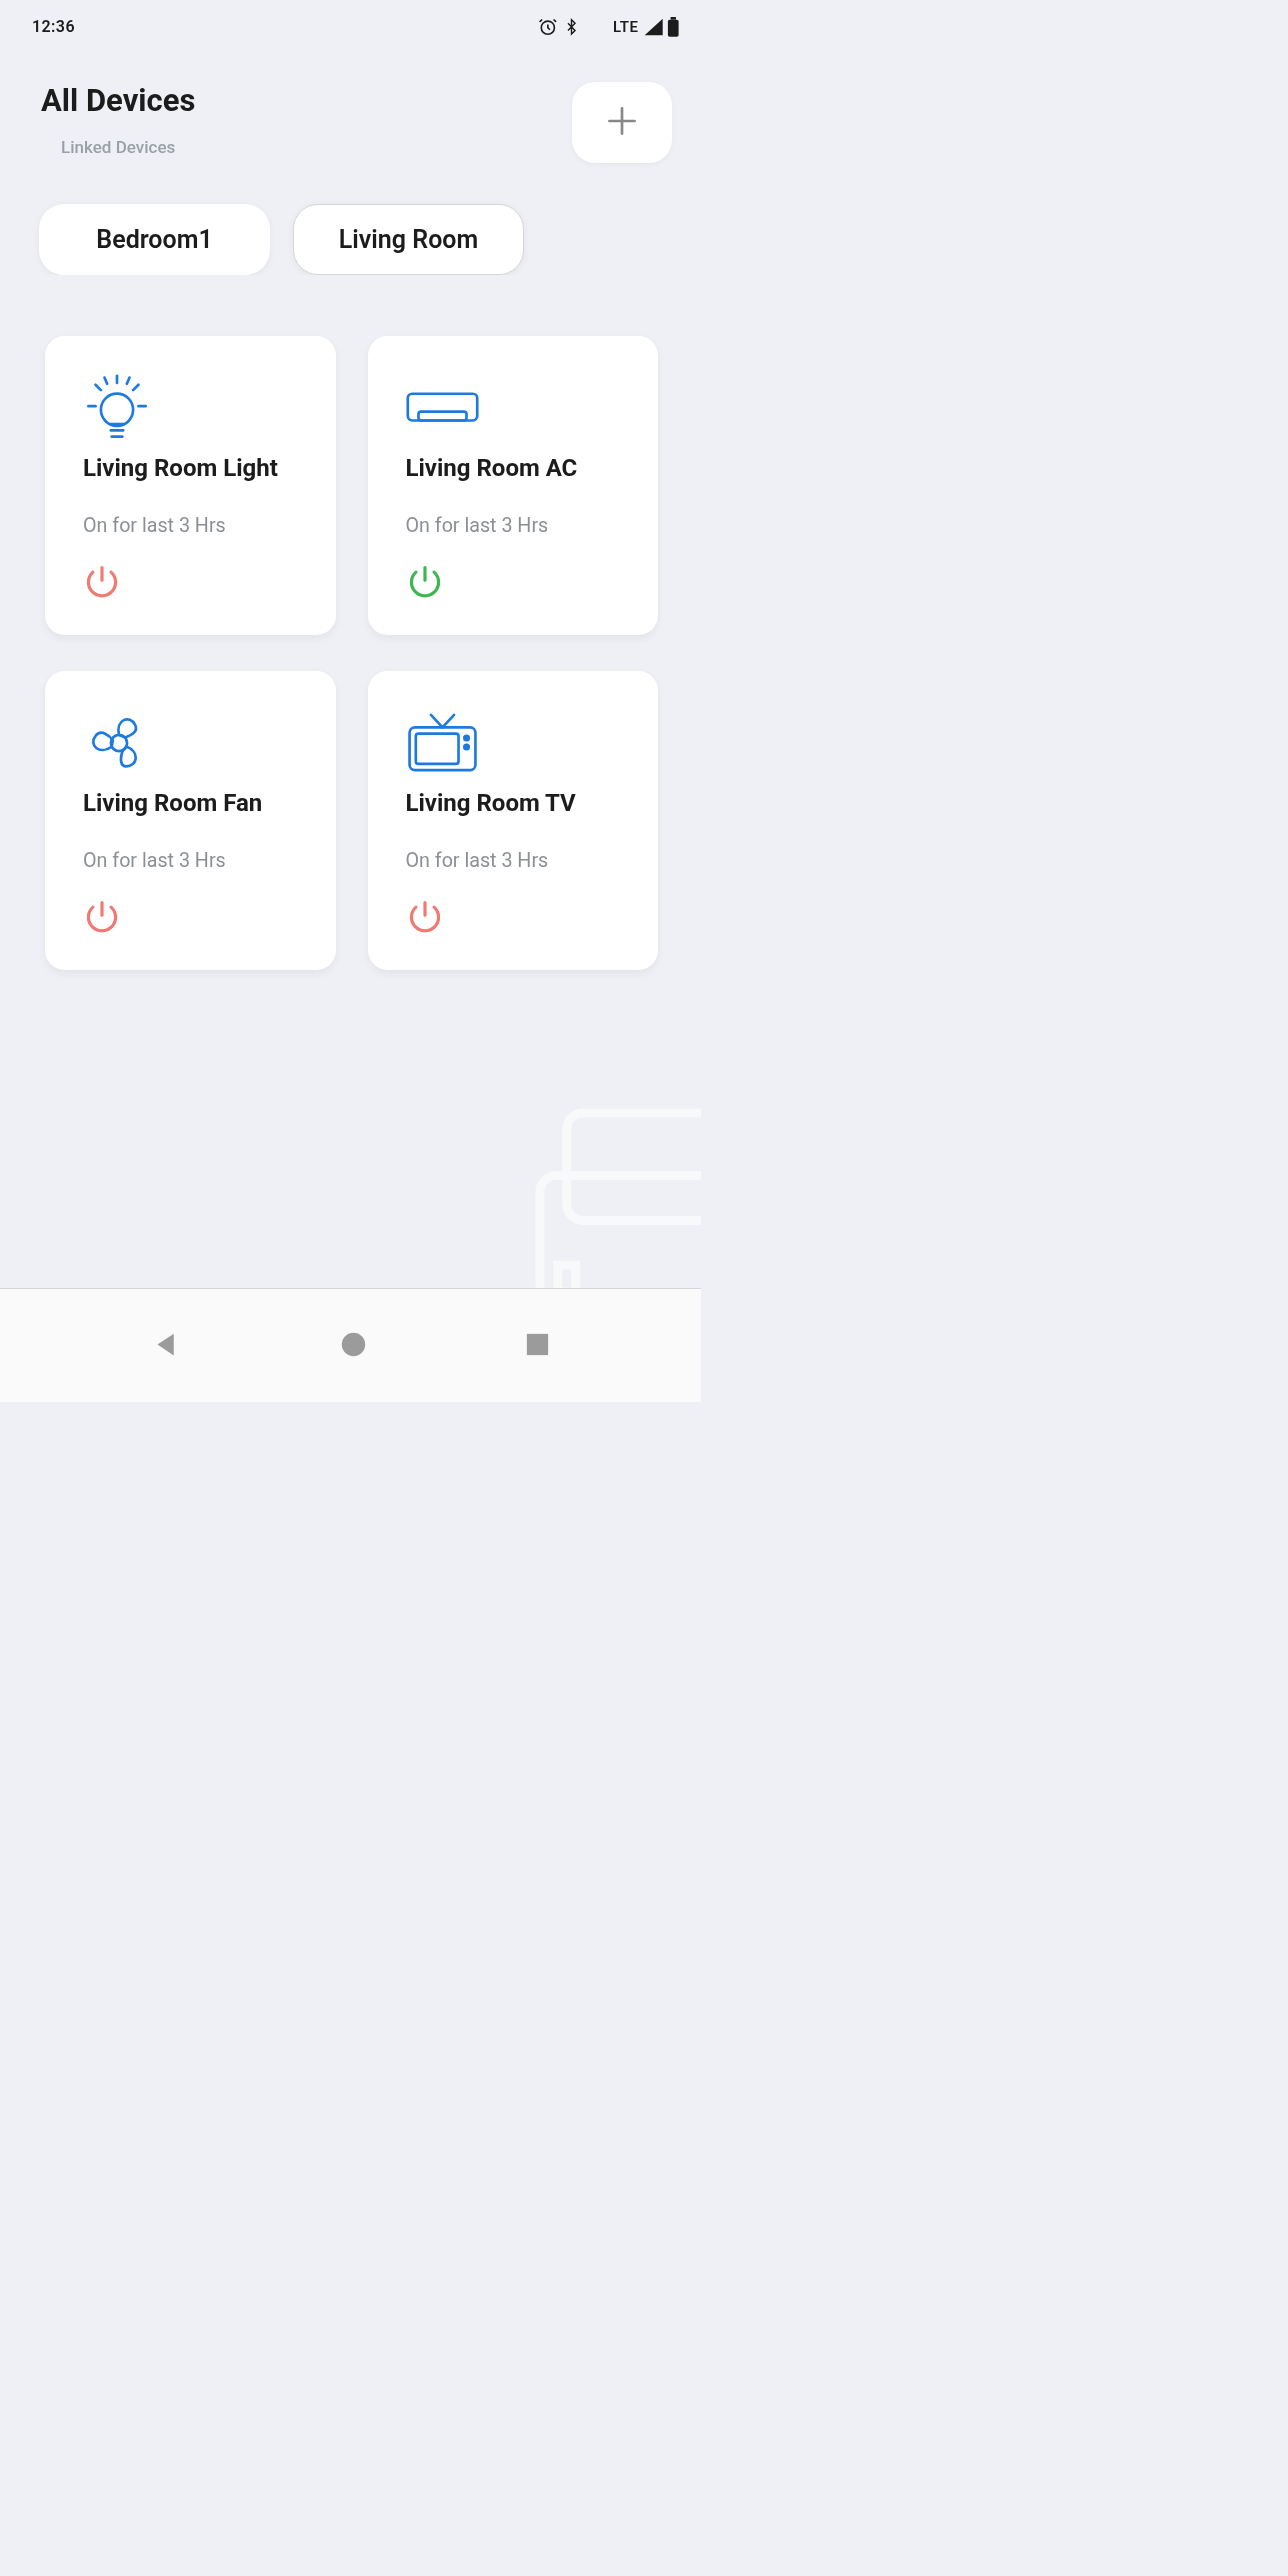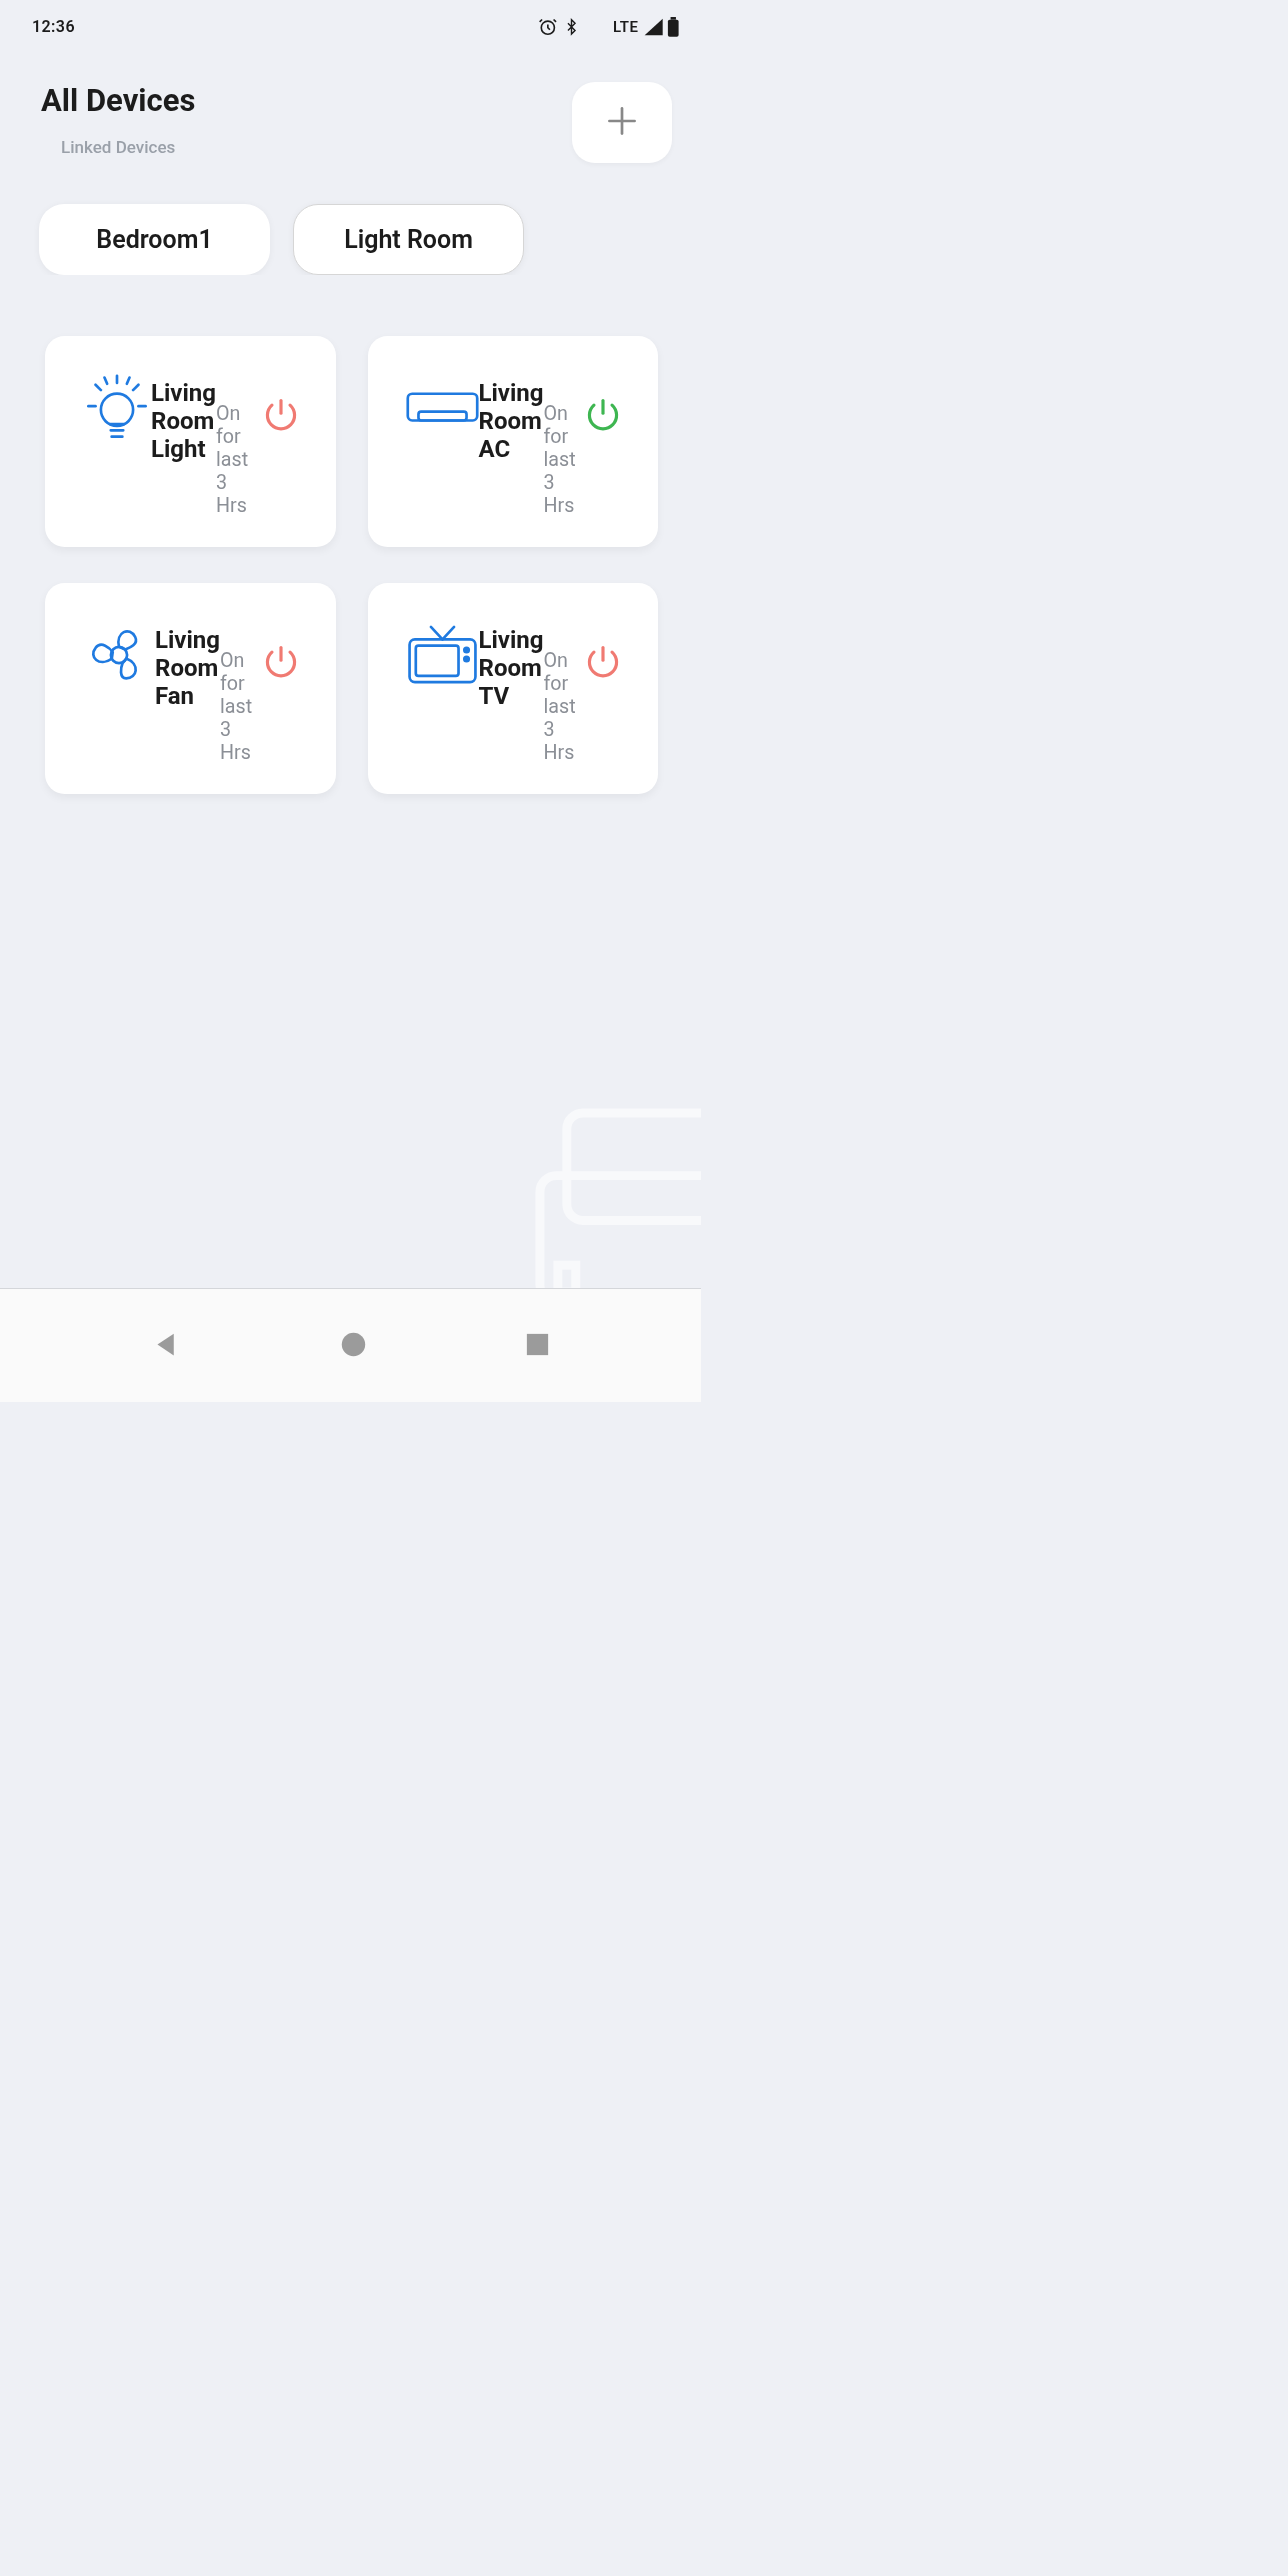--- a/index.html
+++ b/index.html
@@ -67,21 +67,21 @@
     display: grid;
     grid-template-columns: 1fr 1fr;
     gap: 36px 32px;
     padding: 61px 43px 0 45px;
   }
   .card {
     background: #fff;
     border-radius: 19.7px;
     padding: 34px 36px 30px 38px;
     box-shadow: 0 3.6px 9px rgba(0,0,0,0.05);
-    display: flex; flex-direction: row;
+    display: flex; flex-direction: column;
   }
   .card-icon { height: 75px; display: flex; align-items: center; }
   .card-title { font-size: 24px; font-weight: 700; color: #1c1c1c; margin-top: 9px; }
   .card-status { font-size: 19.7px; color: #8b8f96; margin-top: 32px; }
   .card-power { margin-top: 27px; }
 
   
   .nav-bar {
     position: absolute;
     left: 0; right: 0; bottom: 0;
@@ -148,21 +148,21 @@
         </svg>
     </span>
   </div>
 </div>
 
 <div class="rooms">
   <div class="room-chip">
     <span>Bedroom1</span>
   </div>
   <div class="room-chip active">
-    <span>Light Room</span>
+    <span>Living Room</span>
   </div>
 </div>
 
 <div class="grid">
 
   <div class="card">
     <div class="card-icon">
       <svg width="68" height="72" viewBox="0 0 76 80" fill="none" stroke="#1f7ae0" stroke-width="3" stroke-linecap="round">
         <circle cx="38" cy="42" r="18"></circle>
         <path d="M30 58 h16 M31 65 h14 M32 72 h12"></path>

